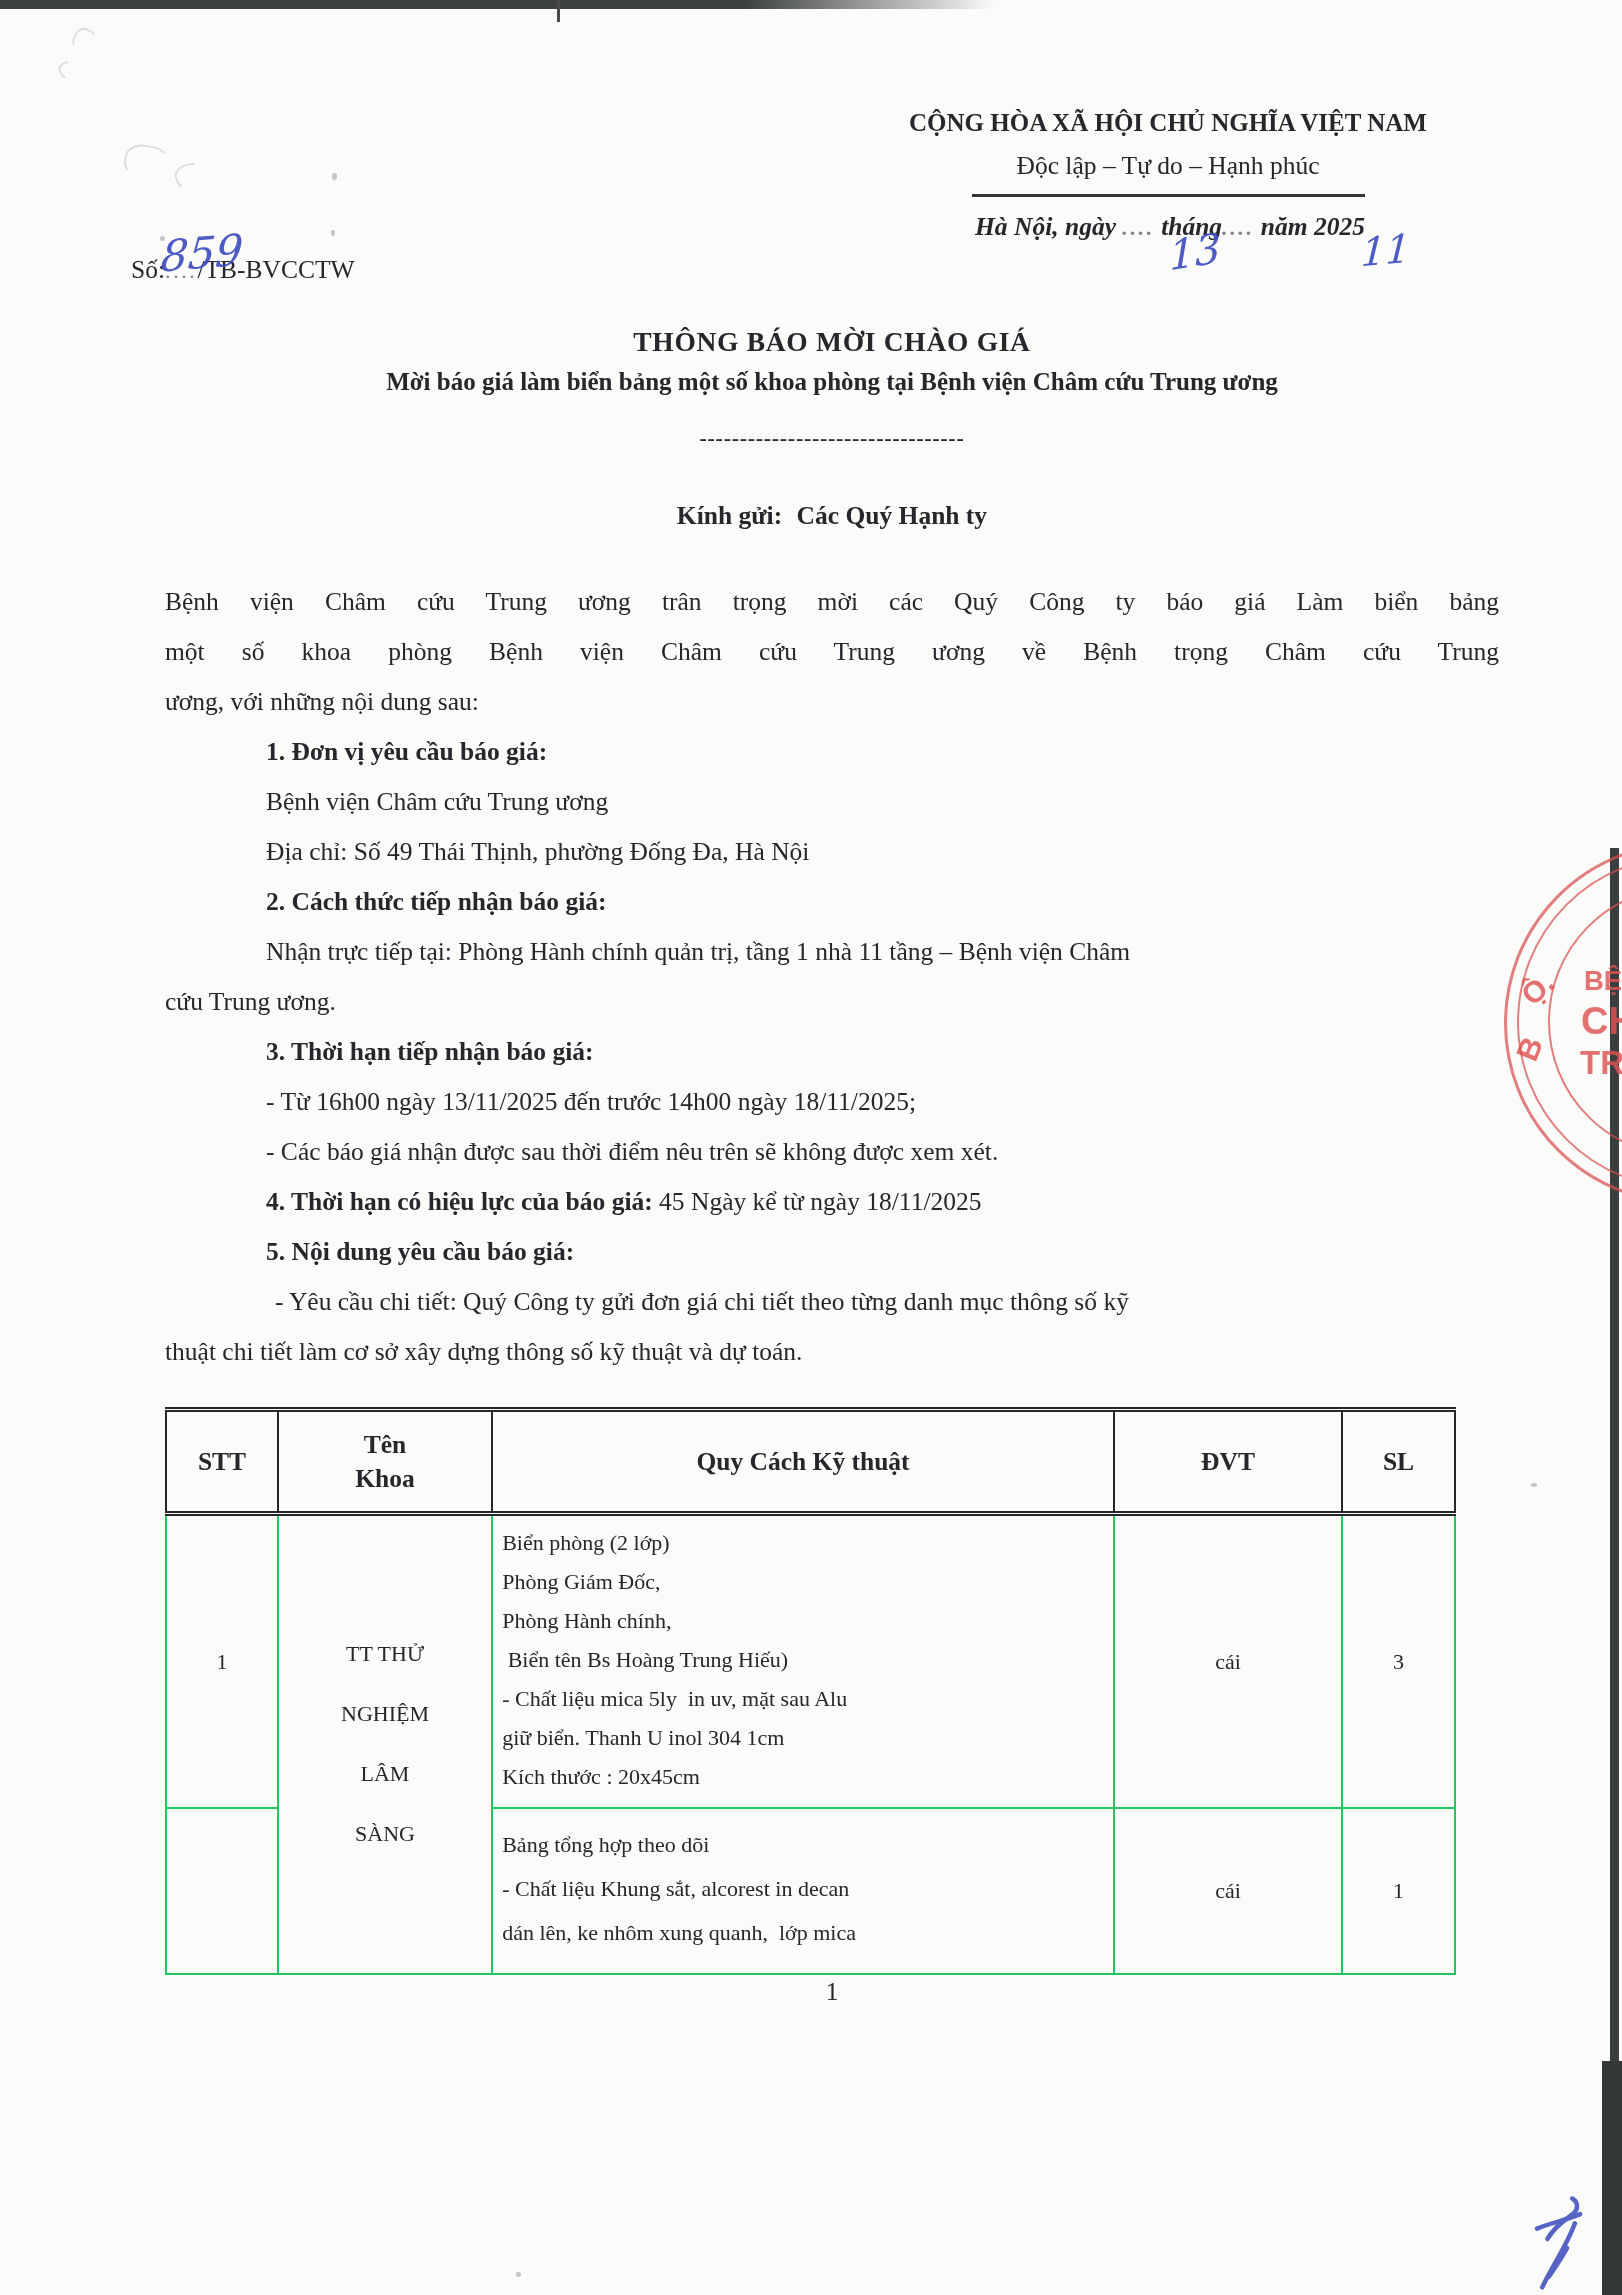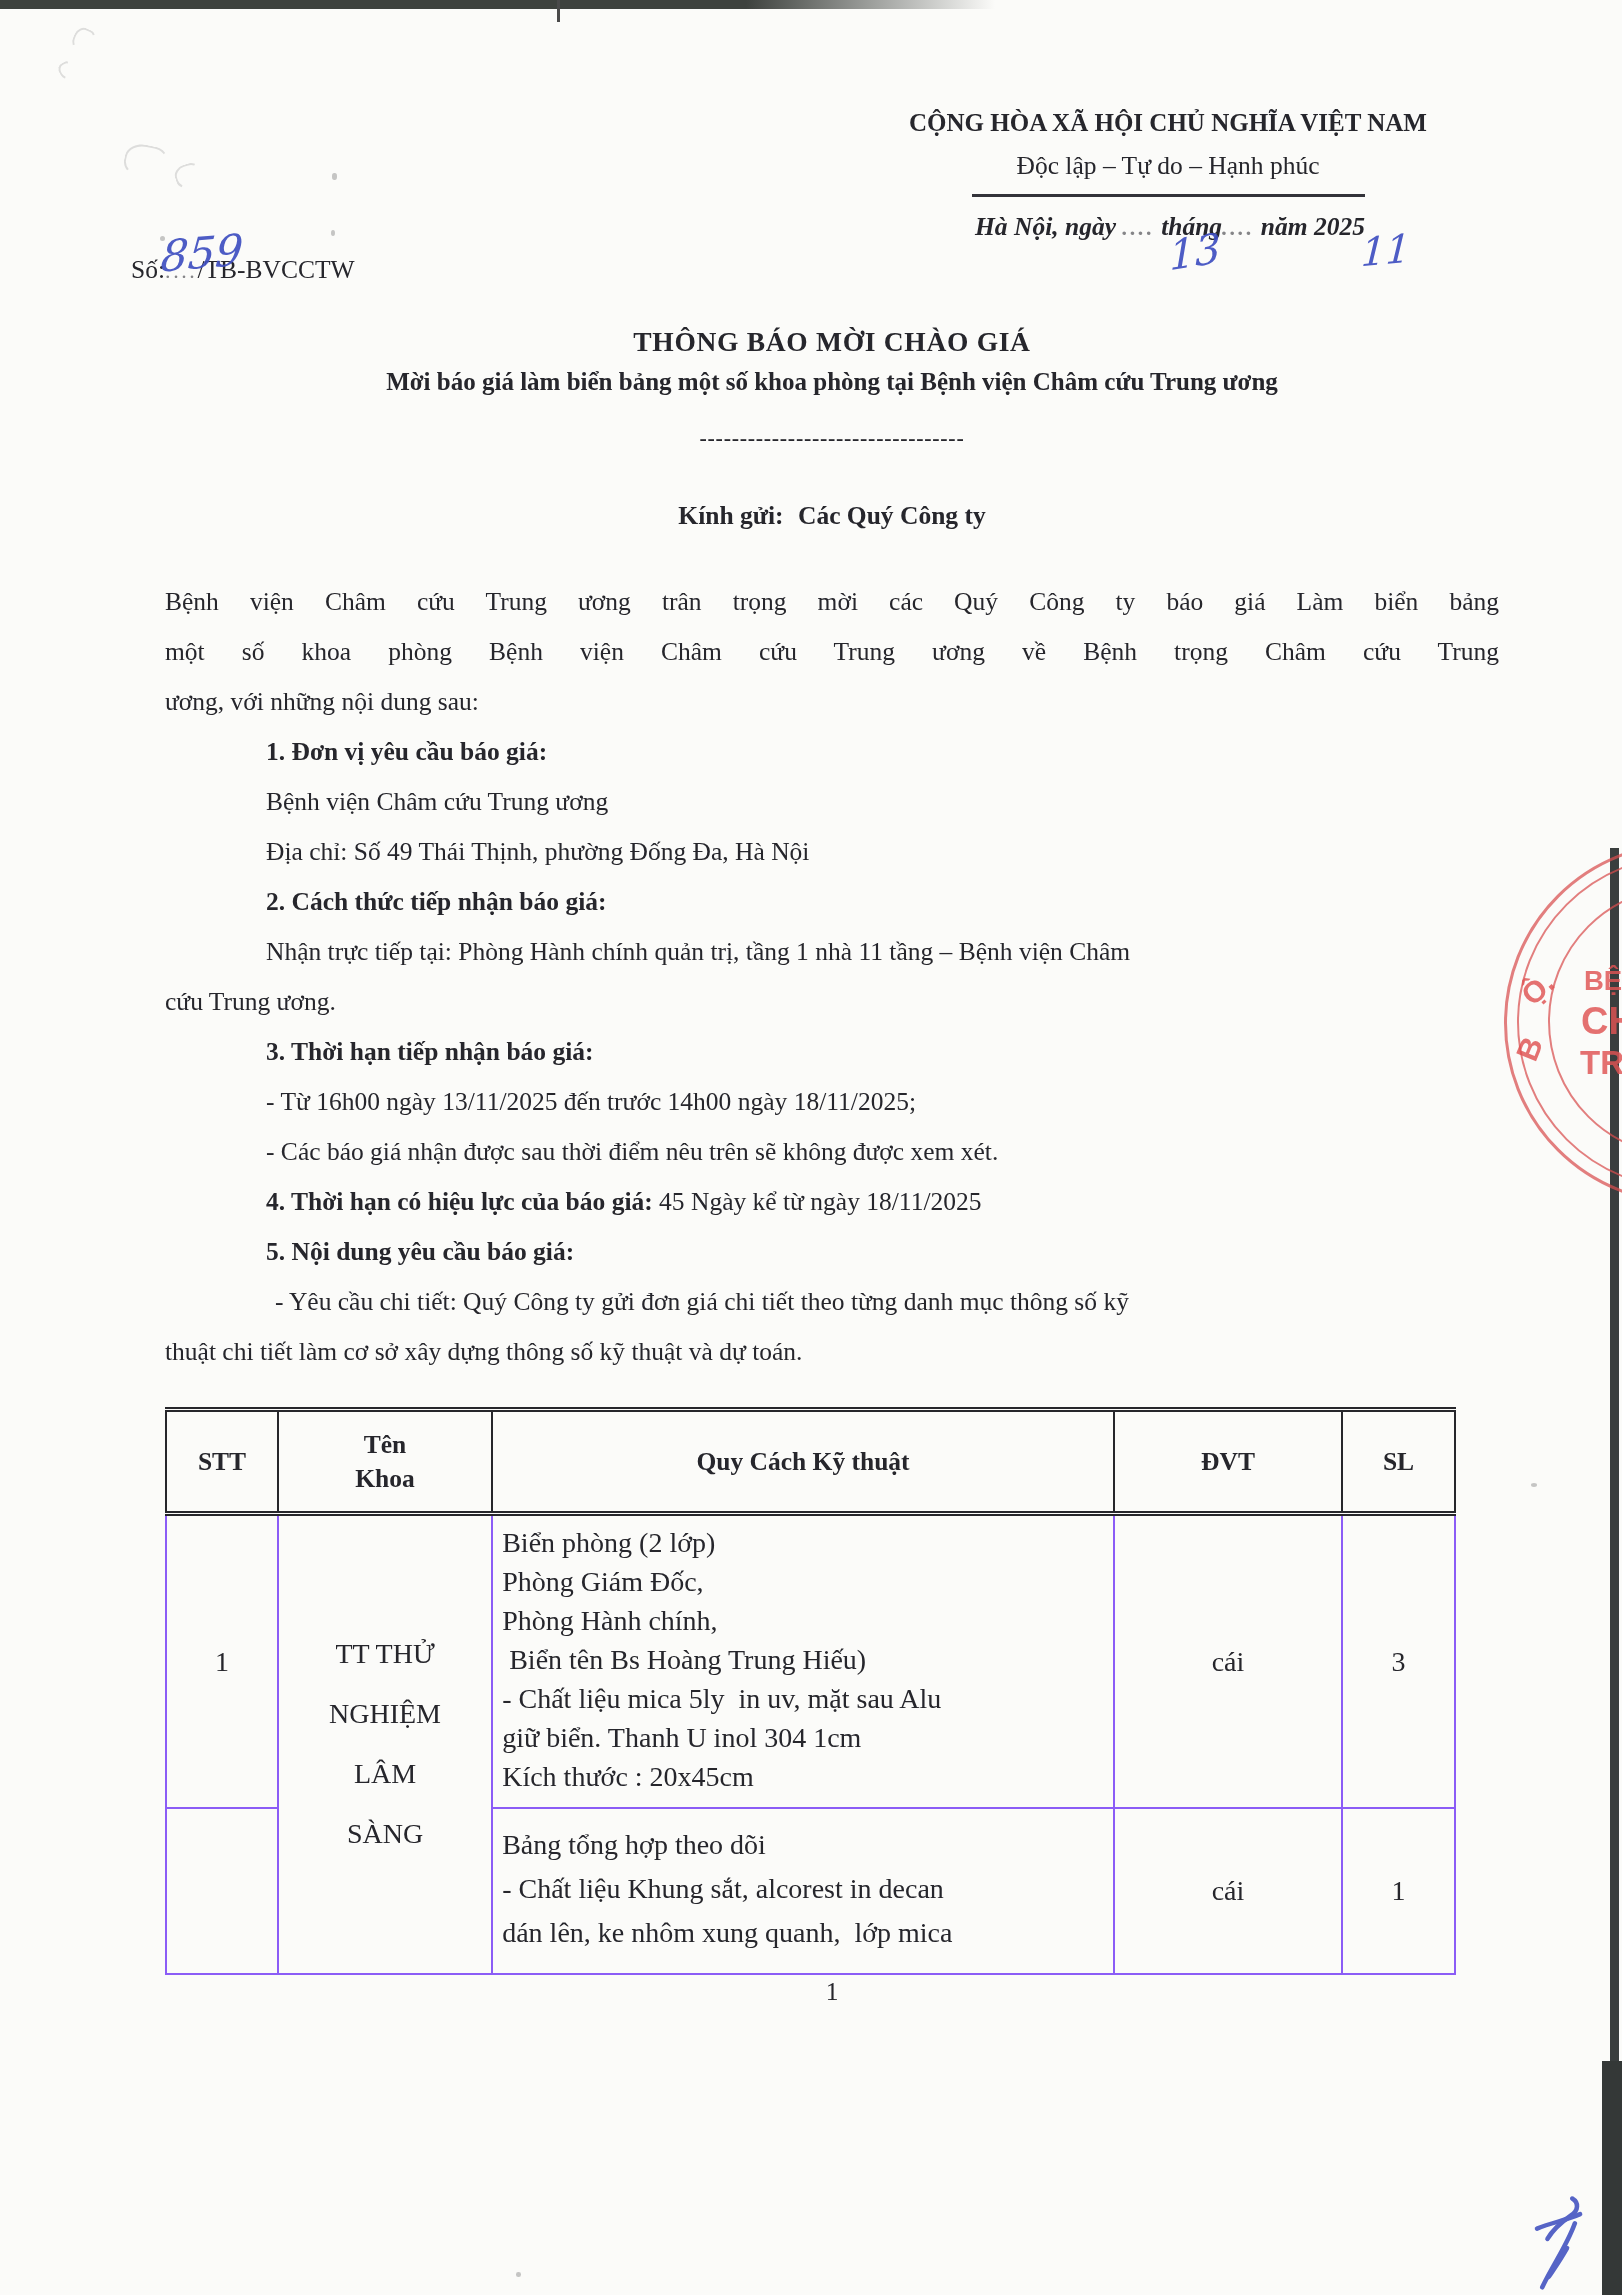--- a/index.html
+++ b/index.html
@@ -33,21 +33,21 @@
   .flow{position:absolute;left:165px;top:577px;width:1334px;font-size:25.5px;line-height:50px}
   .ln .b{font-weight:700}
   .ind{padding-left:101px}
   .ind2{padding-left:110px}
   .just{text-align:justify;text-align-last:justify}
   
   .doc-table{border-collapse:collapse;margin-top:30px;width:1288px;table-layout:fixed;
              border:2.6px solid #26262b;border-top:5.9px double #26262b}
   .doc-table th{border:2px solid #26262b;border-bottom:5.2px double #26262b;
                 font-size:25.5px;font-weight:700;height:97px;white-space:pre-line;line-height:34px}
-  .doc-table td{border:2px solid #8b5cf6;font-size:28px;vertical-align:middle}
+  .doc-table td{border:2px solid #22c55e;font-size:22px;vertical-align:middle}
   .c{text-align:center}
   .spec{padding:5.2px 9.2px 9.2px;line-height:39px;white-space:pre-line;text-align:left}
   .spec2{line-height:44px}
   .khoa{white-space:pre-line;text-align:center;line-height:60px}
   .r1 td{height:277px}
   .r2 td{height:149px}
   .pagenum{top:1977px;font-size:25.5px}
   
   .stamp-c{position:absolute;border-radius:50%;border:3.3px solid rgba(216,78,78,.72)}
   .sc1{left:1504px;top:842px;width:356px;height:356px}
@@ -98,21 +98,21 @@
     <div class="motto">Độc lập – Tự do – Hạnh phúc</div>
     <div class="hr2"></div>
     <div class="dateline"><span>Hà Nội, ngày </span><span class="dots">....</span><span> tháng</span><span class="dots">....</span><span> năm 2025</span></div>
   </div>
   <div class="hand h13">13</div>
   <div class="hand h11">11</div>
 
   <div class="cblock title2">Mời báo giá làm biển bảng một số khoa phòng tại Bệnh viện Châm cứu Trung ương</div>
   <div class="cblock title1">THÔNG BÁO MỜI CHÀO GIÁ</div>
   <div class="cblock dashline">---------------------------------</div>
-  <div class="cblock kinhgui"><span>Kính gửi:</span><span class="gap"></span><span>Các Quý Công ty</span></div>
+  <div class="cblock kinhgui"><span>Kính gửi:</span><span class="gap"></span><span>Các Quý Hạnh ty</span></div>
 
   <div class="flow">
     <div class="ln just"><span class="b"></span><span>Bệnh viện Châm cứu Trung ương trân trọng mời các Quý Công ty báo giá Làm biển bảng</span></div>
     <div class="ln just"><span class="b"></span><span>một số khoa phòng Bệnh viện Châm cứu Trung ương  về Bệnh trọng Châm cứu Trung</span></div>
     <div class="ln"><span class="b"></span><span>ương, với những nội dung sau:</span></div>
     <div class="ln ind"><span class="b">1. Đơn vị yêu cầu báo giá:</span><span></span></div>
     <div class="ln ind"><span class="b"></span><span>Bệnh viện Châm cứu Trung ương</span></div>
     <div class="ln ind"><span class="b"></span><span>Địa chỉ: Số 49 Thái Thịnh, phường Đống Đa, Hà Nội</span></div>
     <div class="ln ind"><span class="b">2. Cách thức tiếp nhận báo giá:</span><span></span></div>
     <div class="ln ind"><span class="b"></span><span>Nhận trực tiếp tại: Phòng Hành chính quản trị, tầng 1 nhà 11 tầng – Bệnh viện Châm</span></div>

